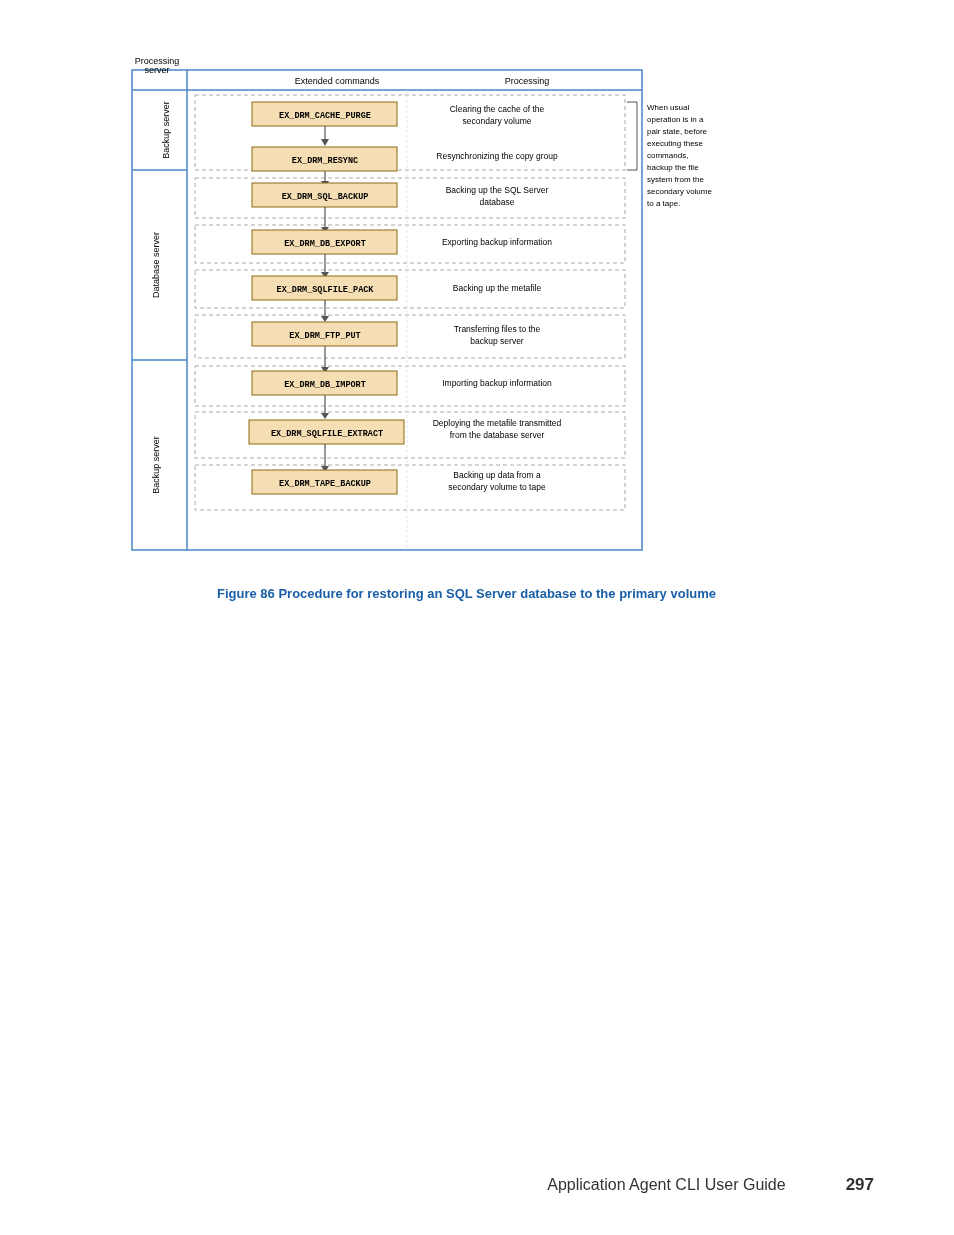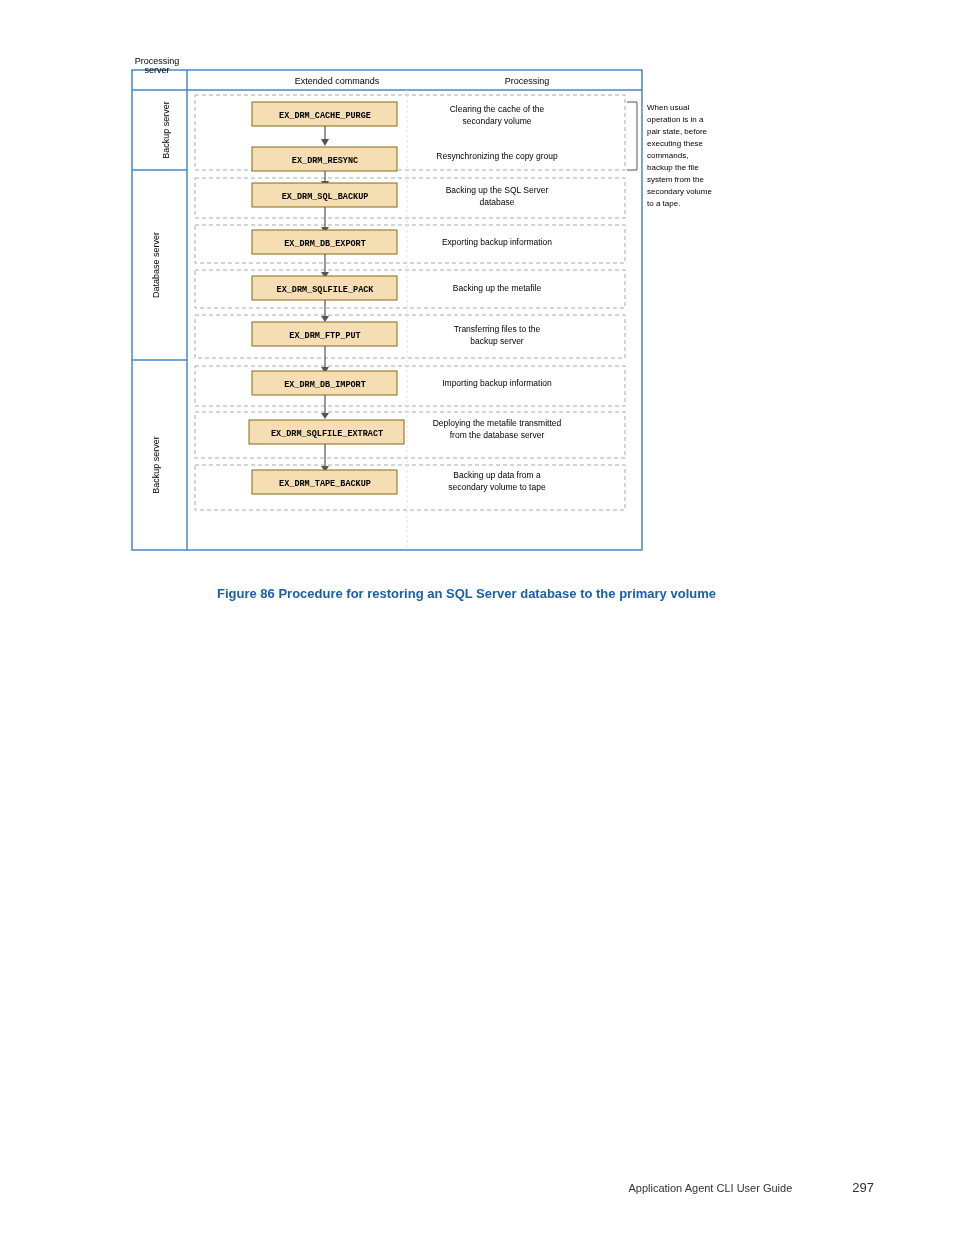--- a/index.html
+++ b/index.html
@@ -42,27 +42,27 @@
       position: absolute;
       bottom: 40px;
       right: 80px;
       font-size: 11px;
       color: #555;
       display: flex;
       gap: 60px;
       align-items: center;
     }
     .footer-title {
-      font-size: 11px;
+      font-size: 16px;
       color: #333;
     }
     .footer-page {
-      font-size: 13px;
+      font-size: 17px;
       color: #333;
-      font-weight: normal;
+      font-weight: bold;
       text-align: right;
     }
   </style>
 </head>
 <body>
 
 <div class="page">
   <div class="diagram-container">
 
     <svg class="diagram-svg-container" width="700" height="520" viewBox="0 0 700 520">

